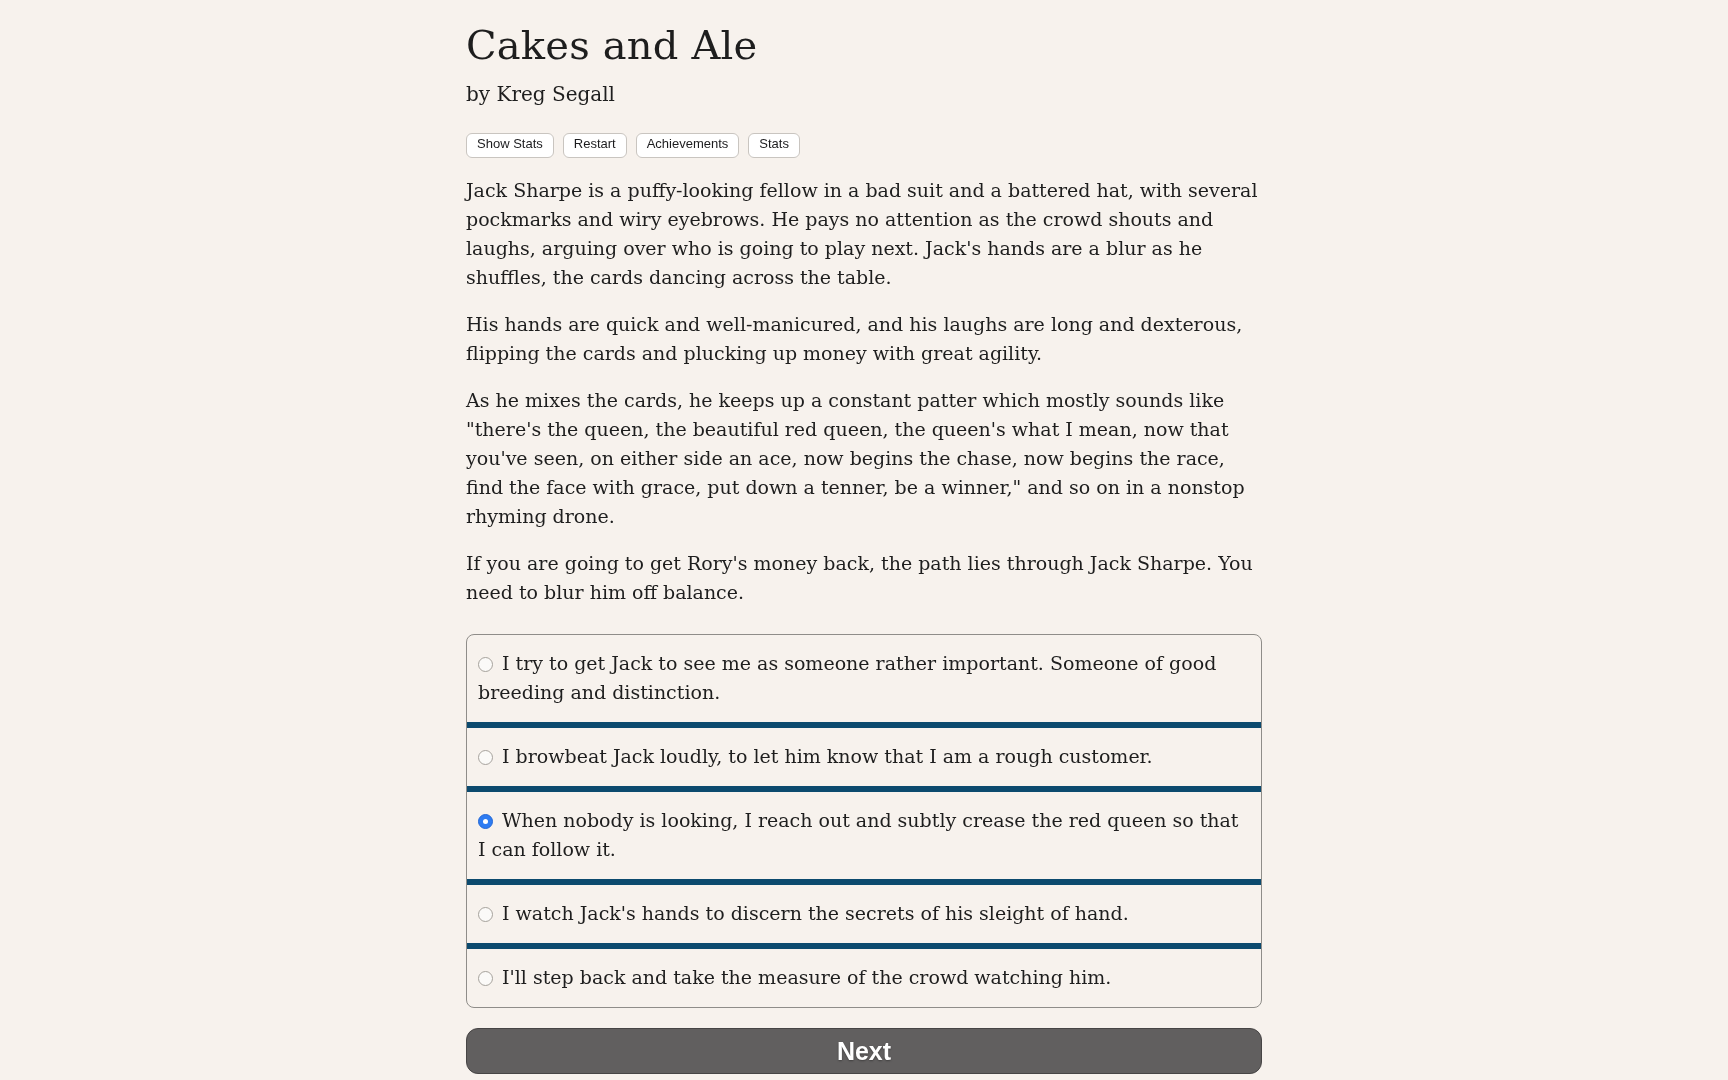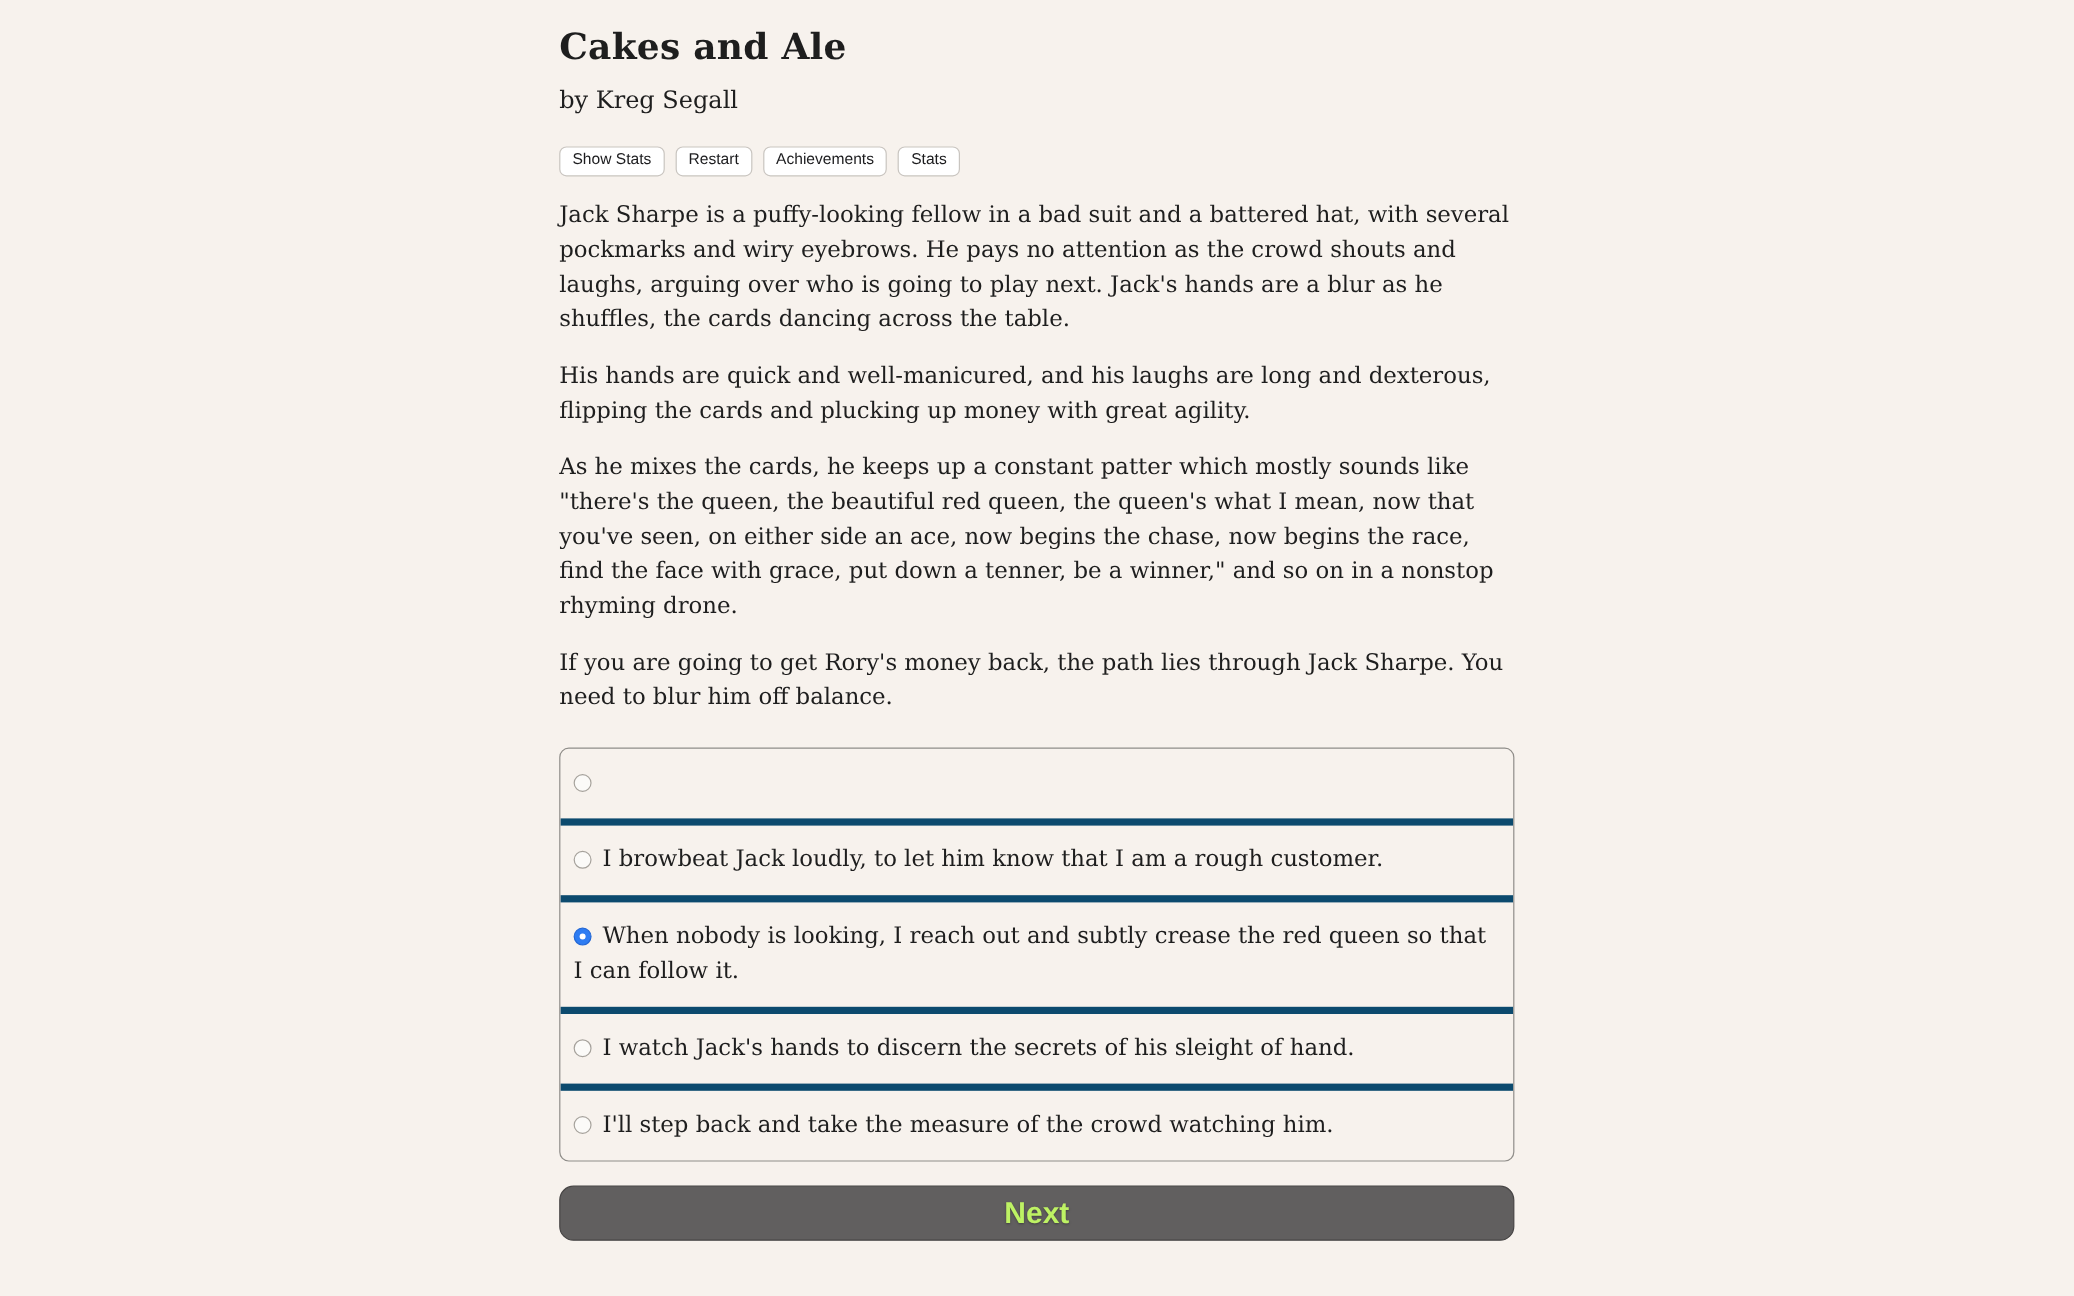--- a/index.html
+++ b/index.html
@@ -8,21 +8,21 @@
     background:#f7f2ed;
     font-family:"DejaVu Serif", serif;
     color:#1e1e1e;
     overflow:hidden;
     position:relative;
   }
   .content {
     position:absolute; left:466px; top:0; width:796px;
   }
   .title {
-    font-size:30px; font-weight:700; margin:22px 0 13px 0; letter-spacing:0.2px;
+    font-size:40px; font-weight:400; margin:22px 0 13px 0; letter-spacing:0.2px;
   }
   .byline {
     font-size:20px; margin-top:14px;
   }
   .toolbar {
     margin-top:27px; display:flex; gap:9px;
     font-family:"Liberation Sans", sans-serif;
   }
   .toolbar button {
     font-family:inherit; font-size:13px; color:#1c1c1e;
@@ -53,21 +53,21 @@
     background:#2e7cf2; border-color:#2468d6;
   }
   .radio.selected::after {
     content:""; position:absolute; left:50%; top:50%;
     width:5px; height:5px; margin:-2.5px 0 0 -2.5px;
     border-radius:50%; background:#ffffff;
   }
   .next-btn {
     display:block; margin-top:20px; width:100%; height:46px;
     background:#615f5f; border:1px solid #474545; border-radius:12px;
-    color:#bef264; font-family:"Liberation Sans", sans-serif;
+    color:#ffffff; font-family:"Liberation Sans", sans-serif;
     font-weight:bold; font-size:25px;
     text-shadow:0 1px 2px rgba(0,0,0,0.35);
     cursor:pointer;
   }
 </style>
 </head>
 <body>
 
 <div class="content">
 
@@ -82,21 +82,21 @@
     <button>Stats</button>
   </div>
 
   <p class="story">Jack Sharpe is a puffy-looking fellow in a bad suit and a battered hat, with several pockmarks and wiry eyebrows. He pays no attention as the crowd shouts and laughs, arguing over who is going to play next. Jack's hands are a blur as he shuffles, the cards dancing across the table.</p>
   <p class="story">His hands are quick and well-manicured, and his laughs are long and dexterous, flipping the cards and plucking up money with great agility.</p>
   <p class="story">As he mixes the cards, he keeps up a constant patter which mostly sounds like "there's the queen, the beautiful red queen, the queen's what I mean, now that you've seen, on either side an ace, now begins the chase, now begins the race, find the face with grace, put down a tenner, be a winner," and so on in a nonstop rhyming drone.</p>
   <p class="story">If you are going to get Rory's money back, the path lies through Jack Sharpe. You need to blur him off balance.</p>
 
   <div class="choices">
     <div class="choice-row">
-      <span class="radio"></span>
+      <span class="radio"></span><span>I try to get Jack to see me as someone rather important. Someone of good breeding and distinction.</span>
     </div>
     <div class="choice-row">
       <span class="radio"></span><span>I browbeat Jack loudly, to let him know that I am a rough customer.</span>
     </div>
     <div class="choice-row">
       <span class="radio selected"></span><span>When nobody is looking, I reach out and subtly crease the red queen so that I can follow it.</span>
     </div>
     <div class="choice-row">
       <span class="radio"></span><span>I watch Jack's hands to discern the secrets of his sleight of hand.</span>
     </div>

